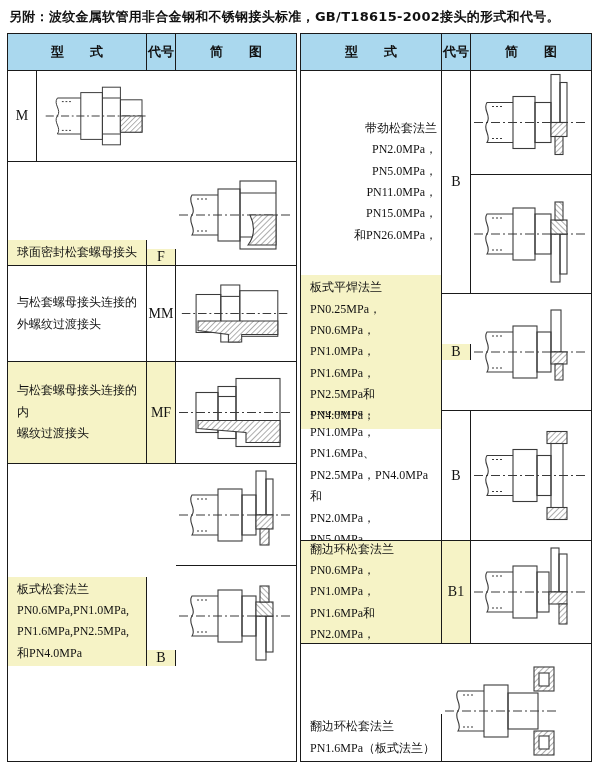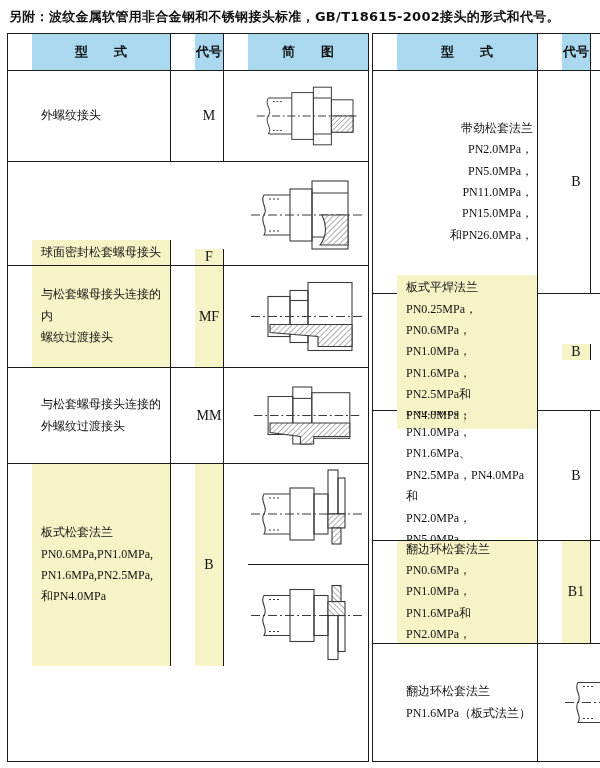--- a/index.html
+++ b/index.html
@@ -11,22 +11,22 @@
   }
   :root { --bd:#1a1a1a; --blue:#aad8ee; --yl:#f6f3c6; }
   .page { padding: 6px 3px 11px 7px; }
   .title {
     font-size: 13px; font-weight: bold; letter-spacing: .3px;
     margin: 2px 0 7px 2px; white-space: nowrap;
   }
   .tables { display: flex; gap: 3px; }
   .tbl { border: 1.5px solid var(--bd); background:#fff; }
   .row { display: flex; border-bottom: 1px solid var(--bd); }
-  .row:last-child { border-bottom: none; }
-  .cell { border-right: 1px solid var(--bd); overflow: hidden; margin-left: 24px; }
+  .row:last-child { border-bottom: none; align-items: flex-end; }
+  .cell { border-right: 1px solid var(--bd); overflow: hidden; }
   .cell:last-child { border-right: none; }
   .type {
     display: flex; align-items: center;
     padding: 2px 4px 2px 9px;
     font-family: "Liberation Serif", "DejaVu Serif", serif;
     font-size: 12px; line-height: 1.78; white-space: pre-line;
   }
   .code {
     display: flex; align-items: center; justify-content: center;
     font-family: "Liberation Serif", "DejaVu Serif", serif;
@@ -79,21 +79,20 @@
 
   <div class="tables">
 
     <div class="tbl tbl-left">
       <div class="row hdr">
         <div class="cell c1">型　　式</div>
         <div class="cell c2">代号</div>
         <div class="cell c3">简　　图</div>
       </div>
       <div class="row" data-row="left-0">
-        <div class="cell c1 type">外螺纹接头</div>
         <div class="cell c2 code">M</div>
         <div class="cell c3 diag">
             <div class="slot">
               <svg viewBox="0 0 120 100" preserveAspectRatio="xMidYMid meet">
                 <line x1="3" y1="50" x2="117" y2="50" stroke="#3b3b3b" stroke-width="1.1" stroke-dasharray="9 3 2 3"></line>
                 <path d="M42,30 L16,30 C11,37 21,43 16,50 C11,57 21,63 16,70 L42,70" fill="none" stroke="#3b3b3b" stroke-width="1.1"></path>
                 <line x1="21" y1="34" x2="31" y2="34" stroke="#3b3b3b" stroke-width="1.1" stroke-dasharray="2 2"></line>
                 <line x1="21" y1="66" x2="31" y2="66" stroke="#3b3b3b" stroke-width="1.1" stroke-dasharray="2 2"></line>
                 <rect x="42" y="24" width="24" height="52" fill="none" stroke="#3b3b3b" stroke-width="1.1"></rect>
                 <rect x="66" y="18" width="20" height="64" fill="none" stroke="#3b3b3b" stroke-width="1.1"></rect>
@@ -113,56 +112,56 @@
               <svg viewBox="0 0 120 100" preserveAspectRatio="xMidYMid meet">
                 <line x1="3" y1="50" x2="117" y2="50" stroke="#3b3b3b" stroke-width="1.1" stroke-dasharray="9 3 2 3"></line>
                 <path d="M42,30 L16,30 C11,37 21,43 16,50 C11,57 21,63 16,70 L42,70" fill="none" stroke="#3b3b3b" stroke-width="1.1"></path>
                 <line x1="21" y1="34" x2="31" y2="34" stroke="#3b3b3b" stroke-width="1.1" stroke-dasharray="2 2"></line>
                 <line x1="21" y1="66" x2="31" y2="66" stroke="#3b3b3b" stroke-width="1.1" stroke-dasharray="2 2"></line>
                 <rect x="42" y="24" width="22" height="52" fill="none" stroke="#3b3b3b" stroke-width="1.1"></rect>
                 <rect x="64" y="16" width="36" height="68" fill="none" stroke="#3b3b3b" stroke-width="1.1"></rect>
                 <line x1="64" y1="28" x2="100" y2="28" stroke="#3b3b3b" stroke-width="1.1"></line>
                 <line x1="64" y1="72" x2="100" y2="72" stroke="#3b3b3b" stroke-width="1.1"></line>
                 <path d="M74,50 L100,50 L100,80 L72,80 C80,70 78,58 74,50 Z" fill="url(#h)" stroke="#3b3b3b" stroke-width="1.1"></path>
+              </svg>
+            </div>
+          </div>
+      </div>
+      <div class="row" data-row="left-2">
+        <div class="cell c1 type">与松套螺母接头连接的
+外螺纹过渡接头</div>
+        <div class="cell c2 code">MM</div>
+        <div class="cell c3 diag">
+            <div class="slot">
+              <svg viewBox="0 0 120 100" preserveAspectRatio="xMidYMid meet">
+                <line x1="3" y1="50" x2="117" y2="50" stroke="#3b3b3b" stroke-width="1.1" stroke-dasharray="9 3 2 3"></line>
+                <rect x="18" y="30" width="26" height="40" fill="none" stroke="#3b3b3b" stroke-width="1.1"></rect>
+                <rect x="44" y="20" width="20" height="60" fill="none" stroke="#3b3b3b" stroke-width="1.1"></rect>
+                <line x1="44" y1="32" x2="64" y2="32" stroke="#3b3b3b" stroke-width="1.1"></line>
+                <line x1="44" y1="68" x2="64" y2="68" stroke="#3b3b3b" stroke-width="1.1"></line>
+                <rect x="64" y="26" width="40" height="48" fill="none" stroke="#3b3b3b" stroke-width="1.1"></rect>
+                <path d="M20,58 L104,58 L104,72 L66,72 L66,80 L52,80 L52,72 L20,68 Z" fill="url(#h)" stroke="#3b3b3b" stroke-width="1.1"></path>
               </svg>
             </div>
           </div>
       </div>
       <div class="row" data-row="left-3">
         <div class="cell c1 type hl">与松套螺母接头连接的内
 螺纹过渡接头</div>
         <div class="cell c2 code hl">MF</div>
         <div class="cell c3 diag">
             <div class="slot">
               <svg viewBox="0 0 120 100" preserveAspectRatio="xMidYMid meet">
                 <line x1="3" y1="50" x2="117" y2="50" stroke="#3b3b3b" stroke-width="1.1" stroke-dasharray="9 3 2 3"></line>
                 <rect x="20" y="30" width="22" height="40" fill="none" stroke="#3b3b3b" stroke-width="1.1"></rect>
                 <rect x="42" y="24" width="18" height="52" fill="none" stroke="#3b3b3b" stroke-width="1.1"></rect>
                 <line x1="42" y1="34" x2="60" y2="34" stroke="#3b3b3b" stroke-width="1.1"></line>
                 <line x1="42" y1="66" x2="60" y2="66" stroke="#3b3b3b" stroke-width="1.1"></line>
                 <rect x="60" y="16" width="44" height="68" fill="none" stroke="#3b3b3b" stroke-width="1.1"></rect>
                 <path d="M22,58 L104,58 L104,80 L70,80 L70,70 L22,66 Z" fill="url(#h)" stroke="#3b3b3b" stroke-width="1.1"></path>
-              </svg>
-            </div>
-          </div>
-      </div>
-      <div class="row" data-row="left-2">
-        <div class="cell c1 type">与松套螺母接头连接的
-外螺纹过渡接头</div>
-        <div class="cell c2 code">MM</div>
-        <div class="cell c3 diag">
-            <div class="slot">
-              <svg viewBox="0 0 120 100" preserveAspectRatio="xMidYMid meet">
-                <line x1="3" y1="50" x2="117" y2="50" stroke="#3b3b3b" stroke-width="1.1" stroke-dasharray="9 3 2 3"></line>
-                <rect x="18" y="30" width="26" height="40" fill="none" stroke="#3b3b3b" stroke-width="1.1"></rect>
-                <rect x="44" y="20" width="20" height="60" fill="none" stroke="#3b3b3b" stroke-width="1.1"></rect>
-                <line x1="44" y1="32" x2="64" y2="32" stroke="#3b3b3b" stroke-width="1.1"></line>
-                <line x1="44" y1="68" x2="64" y2="68" stroke="#3b3b3b" stroke-width="1.1"></line>
-                <rect x="64" y="26" width="40" height="48" fill="none" stroke="#3b3b3b" stroke-width="1.1"></rect>
-                <path d="M20,58 L104,58 L104,72 L66,72 L66,80 L52,80 L52,72 L20,68 Z" fill="url(#h)" stroke="#3b3b3b" stroke-width="1.1"></path>
               </svg>
             </div>
           </div>
       </div>
       <div class="row" data-row="left-5">
         <div class="cell c1 type hl">板式松套法兰
 PN0.6MPa,PN1.0MPa,
 PN1.6MPa,PN2.5MPa,
 和PN4.0MPa</div>
         <div class="cell c2 code hl">B</div>

